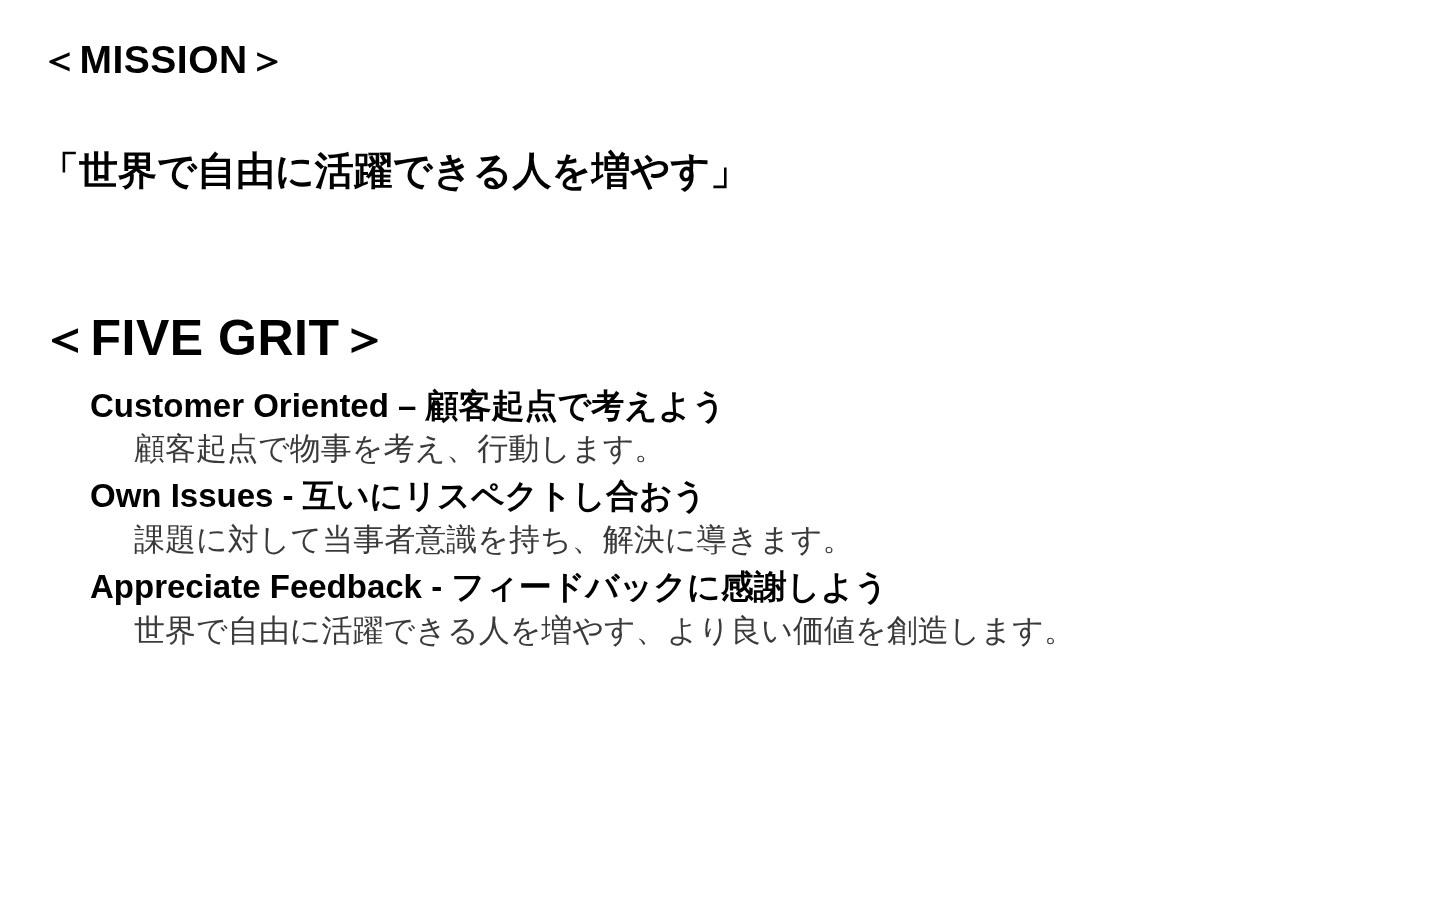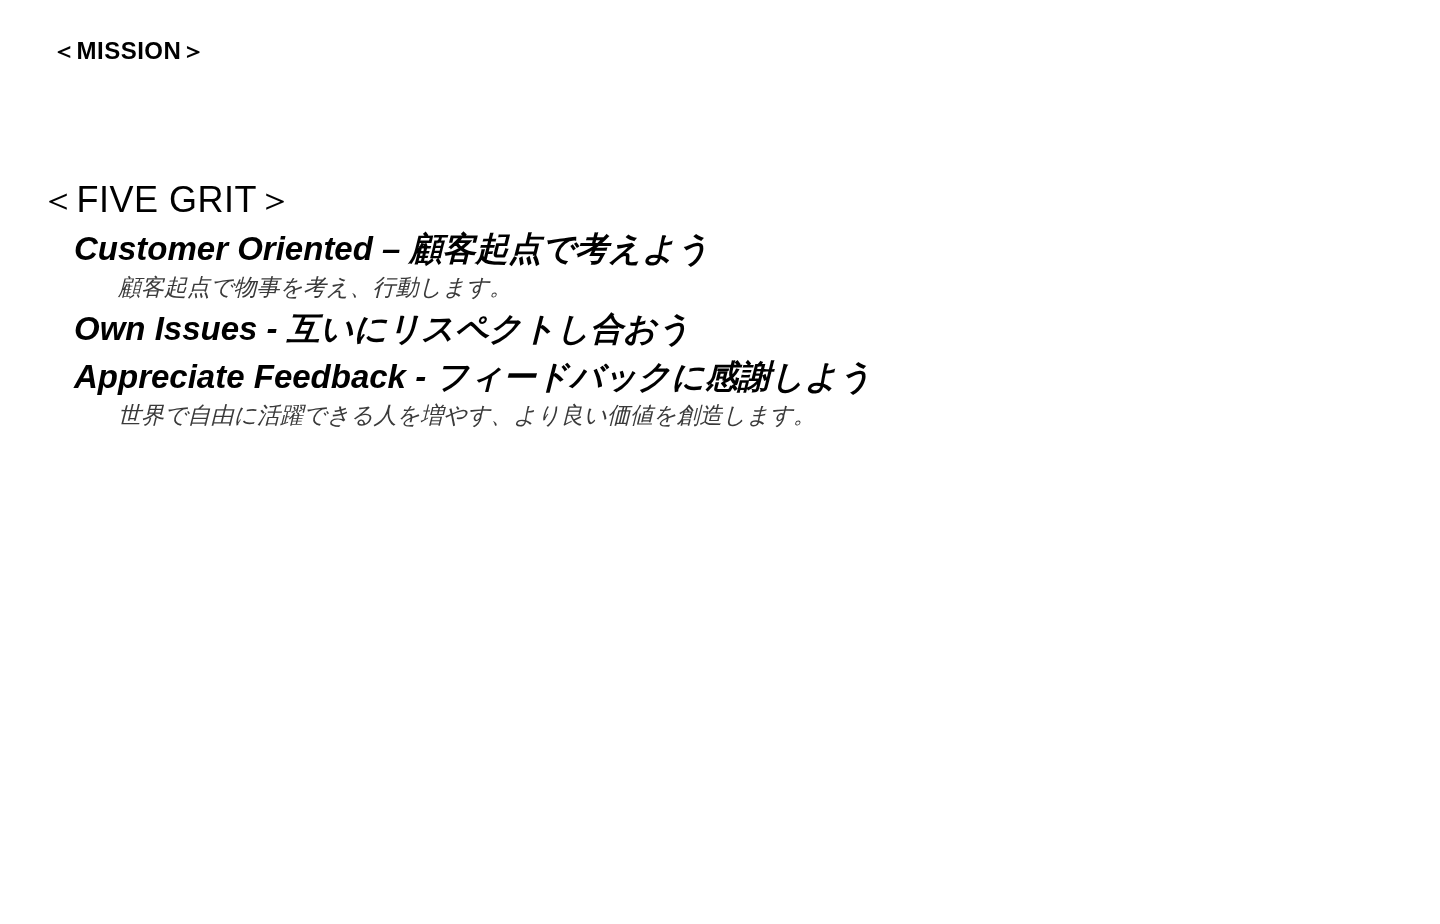--- a/index.html
+++ b/index.html
@@ -19,88 +19,89 @@
     width: 1440px;
     height: 924px;
     box-sizing: border-box;
     padding: 28px 40px 0 40px;
   }
 
   .mission-block {
     margin: 0;
   }
   .mission-heading {
-    font-size: 24px;
+    font-size: 39px;
     font-weight: bold;
     letter-spacing: 0.5px;
     line-height: 1.25;
-    margin: 8px 0 0 12px;
+    margin: 8px 0 0 0;
   }
   .mission-statement {
     font-size: 39px;
     font-weight: bold;
     line-height: 1.25;
     margin: 62px 0 0 0;
   }
 
   .grit-block {
     margin-top: 112px;
   }
   .grit-heading {
-    font-size: 36px;
-    font-weight: normal;
+    font-size: 50px;
+    font-weight: bold;
     letter-spacing: 0.5px;
     line-height: 1.2;
     margin: 0 0 6px 0;
   }
   .grit-list {
     list-style: none;
-    margin: 0;
+    margin: 16px;
     padding: 0;
-    font-style: italic;
   }
   .grit-item {
     margin: 0 0 4px 0;
   }
   .grit-title {
     font-size: 33px;
     font-weight: bold;
     line-height: 1.33;
     margin: 0 0 0 34px;
     letter-spacing: 0px;
   }
   .grit-desc {
-    font-size: 23px;
+    font-size: 31px;
     font-weight: normal;
     color: #3a3a3a;
     line-height: 1.35;
     margin: 1px 0 0 78px;
     letter-spacing: 0px;
   }
 </style>
 </head>
 <body>
 
 <div class="page">
 
   <section class="mission-block">
     <h1 class="mission-heading">＜MISSION＞</h1>
+    <p class="mission-statement">「世界で自由に活躍できる人を増やす」</p>
   </section>
 
   <section class="grit-block">
     <h2 class="grit-heading">＜FIVE GRIT＞</h2>
     <ul class="grit-list">
       <li class="grit-item">
         <div class="grit-title">Customer Oriented – 顧客起点で考えよう</div>
         <div class="grit-desc">顧客起点で物事を考え、行動します。</div>
       </li>
       <li class="grit-item">
       </li>
       <li class="grit-item">
         <div class="grit-title">Own Issues - 互いにリスペクトし合おう</div>
+        <div class="grit-desc">課題に対して当事者意識を持ち、解決に導きます。</div>
       </li>
       <li class="grit-item">
         <div class="grit-title">Appreciate Feedback - フィードバックに感謝しよう</div>
         <div class="grit-desc">世界で自由に活躍できる人を増やす、より良い価値を創造します。</div>
       </li>
     </ul>
   </section>
 
 </div>
 

